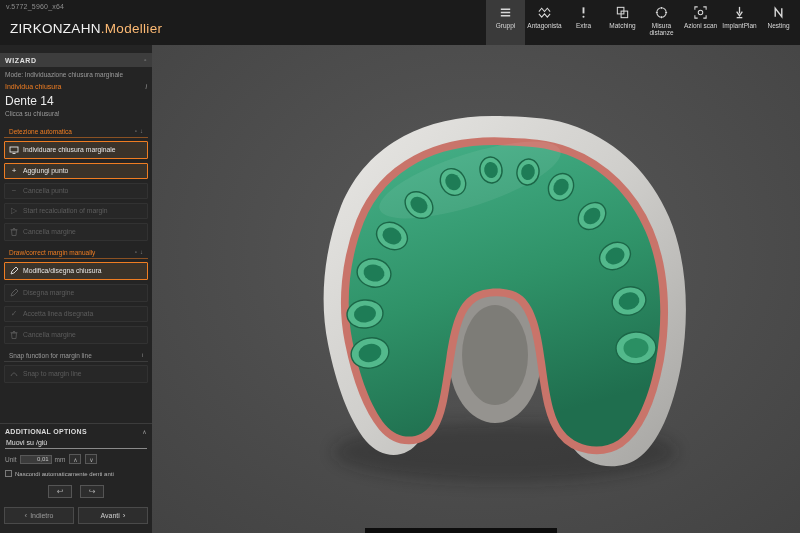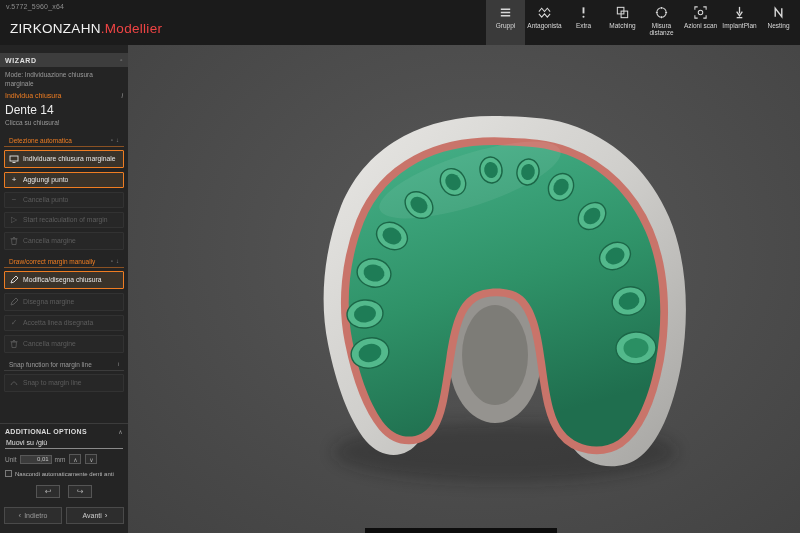--- a/index.html
+++ b/index.html
@@ -8,29 +8,29 @@
     position: relative; overflow: hidden;
     background: #4a4a4a;
     font-family: "Liberation Sans", sans-serif;
     -webkit-font-smoothing: antialiased;
   }
 
   
   .topbar { position: absolute; left:0; top:0; right:0; height:45px; background:#1b1b1b; z-index:5; }
   .version { position:absolute; top:3px; left:6px; font-size:7px; color:#8d8d8d; letter-spacing:.2px; }
   .brand { position:absolute; left:10px; bottom:9px; font-size:13.5px; color:#f2f2f2; letter-spacing:.3px; }
-  .brand .suffix { color:#ef4444; }
+  .brand .suffix { color:#fdba74; }
   .toolbar { position:absolute; right:2px; top:0; height:45px; display:flex; }
   .tb-item { width:39px; display:flex; flex-direction:column; align-items:center; padding-top:5px; gap:2px; color:#d8d8d8; font-size:6.5px; text-align:center; cursor:pointer; }
   .tb-item.active { background:#3a3a3a; }
   .tb-item svg { width:15px; height:15px; flex:none; }
   .tb-label { line-height:1.15; padding:0 1px; }
 
   
-  .sidebar { position:absolute; left:0; top:45px; bottom:0; width:128px; background:#242424; display:flex; flex-direction:column; z-index:4; padding-bottom:4px; }
+  .sidebar { position:absolute; left:0; top:45px; bottom:0; width:152px; background:#242424; display:flex; flex-direction:column; z-index:4; padding-bottom:4px; }
   .wizard-header { background:#3d3d3d; height:14px; display:flex; align-items:center; justify-content:space-between; padding:0 5px; color:#e0e0e0; font-size:7px; font-weight:bold; letter-spacing:.6px; margin-top:8px; }
   .mini-ic { color:#9a9a9a; font-size:6px; font-weight:normal; }
   .mode { padding:4px 5px 1px; font-size:6.5px; color:#9a9a9a; line-height:1.35; }
   .step-row { display:flex; justify-content:space-between; align-items:center; padding:2px 5px 1px; color:#ef7d22; font-size:7px; }
   .info { color:#9a9a9a; font-size:6.5px; font-style:italic; }
   .tooth { padding:3px 5px 1px; font-size:12px; color:#ececec; }
   .hint { padding:1px 5px 5px; font-size:6.5px; color:#9a9a9a; }
 
   .sec-head { display:flex; align-items:center; padding:3px 5px 2px; margin:3px 4px 1px; color:#ef7d22; font-size:6.5px; border-bottom:1px solid rgba(239,125,34,.5); }
   .sec-head.gray { color:#9a9a9a; border-bottom-color:#3c3c3c; }

